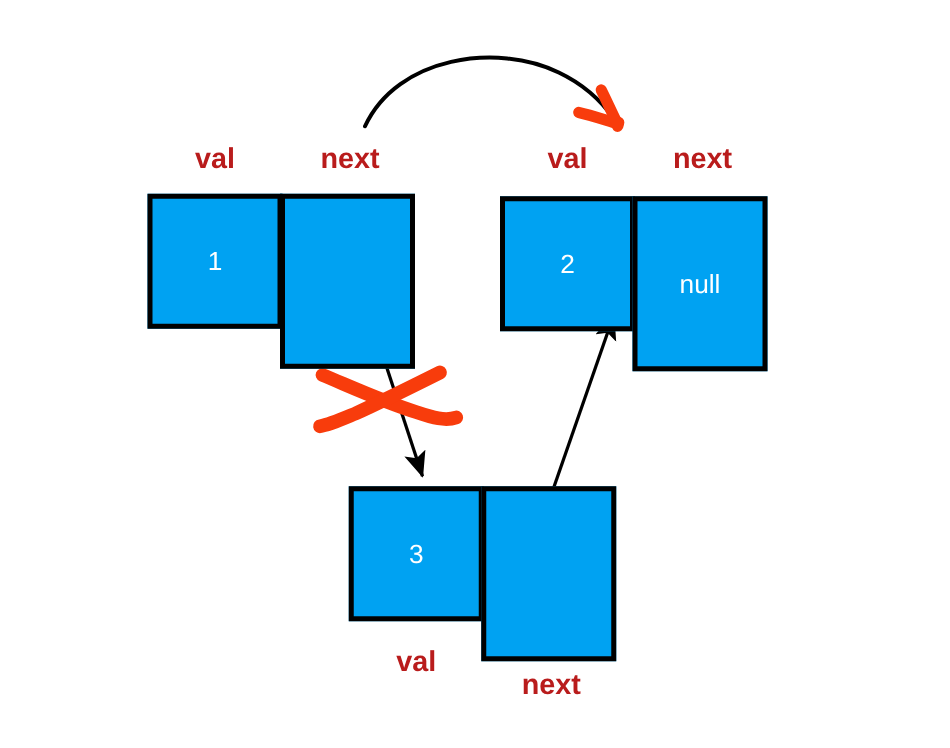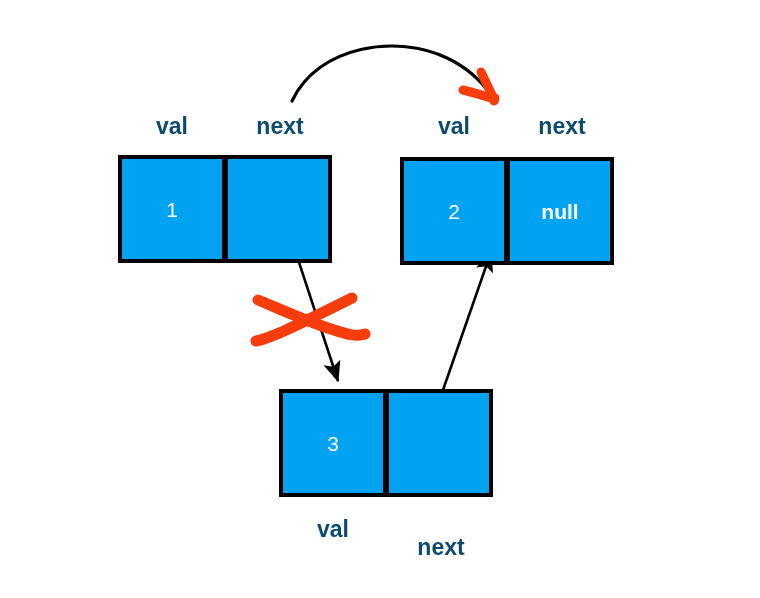--- a/index.html
+++ b/index.html
@@ -30,28 +30,28 @@
     display: flex;
     align-items: center;
     justify-content: center;
     color: #ffffff;
     font-size: 21px;
     font-weight: 400;
     font-family: "Liberation Sans", sans-serif;
     line-height: 1;
   }
   .cell-val   { width: 108px; height: 108px; }
-  .cell-next  { width: 108px; height: 108px; margin-left: -2px; font-weight: bold; }
+  .cell-next  { width: 108px; height: 140px; margin-left: -2px; }
 
   
   .field-label {
     position: absolute;
     font-size: 23px;
     font-weight: bold;
-    color: #0c4a6e;
+    color: #b91c1c;
     font-family: "Liberation Sans", sans-serif;
     white-space: nowrap;
     text-align: center;
     line-height: 1;
   }
 
   
   #overlay {
     position: absolute;
     left: 0;

